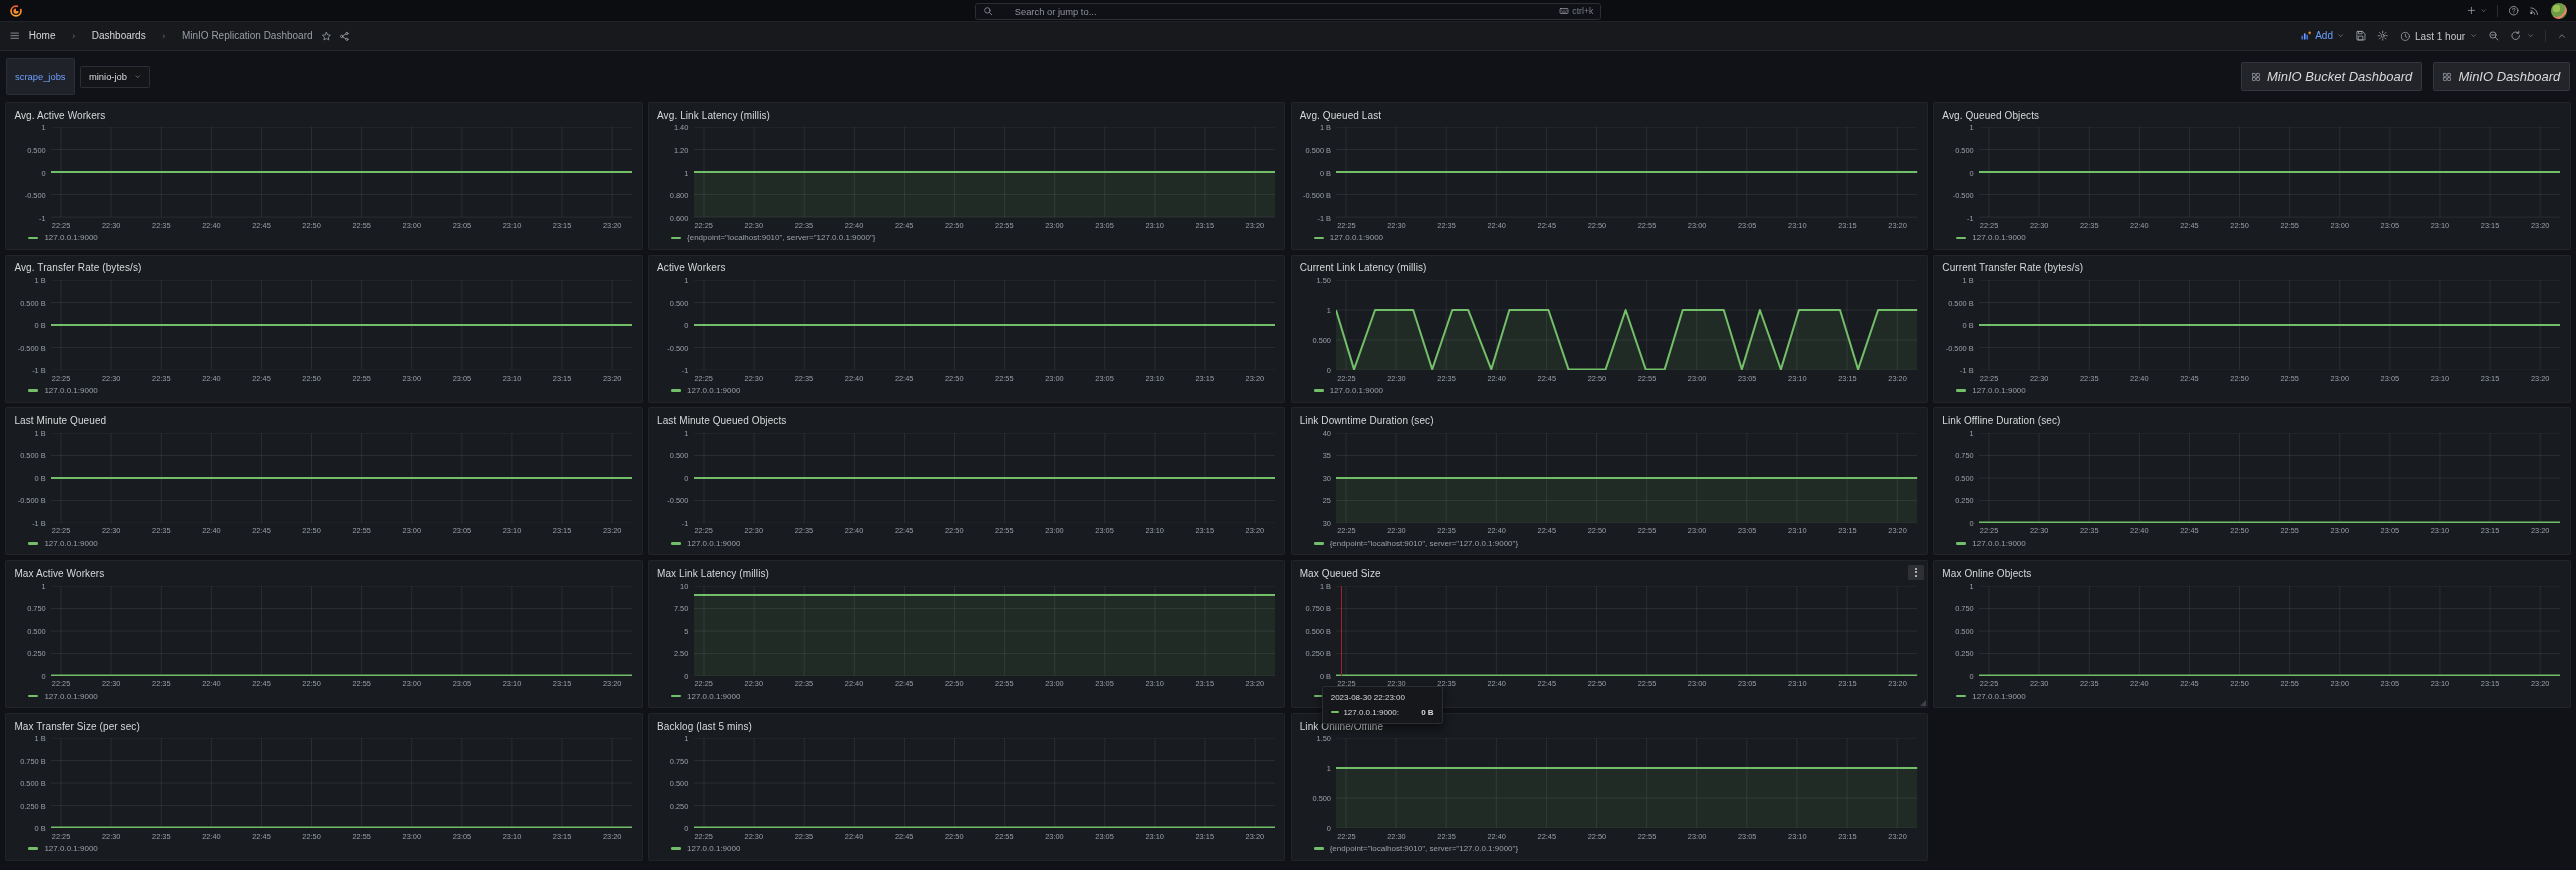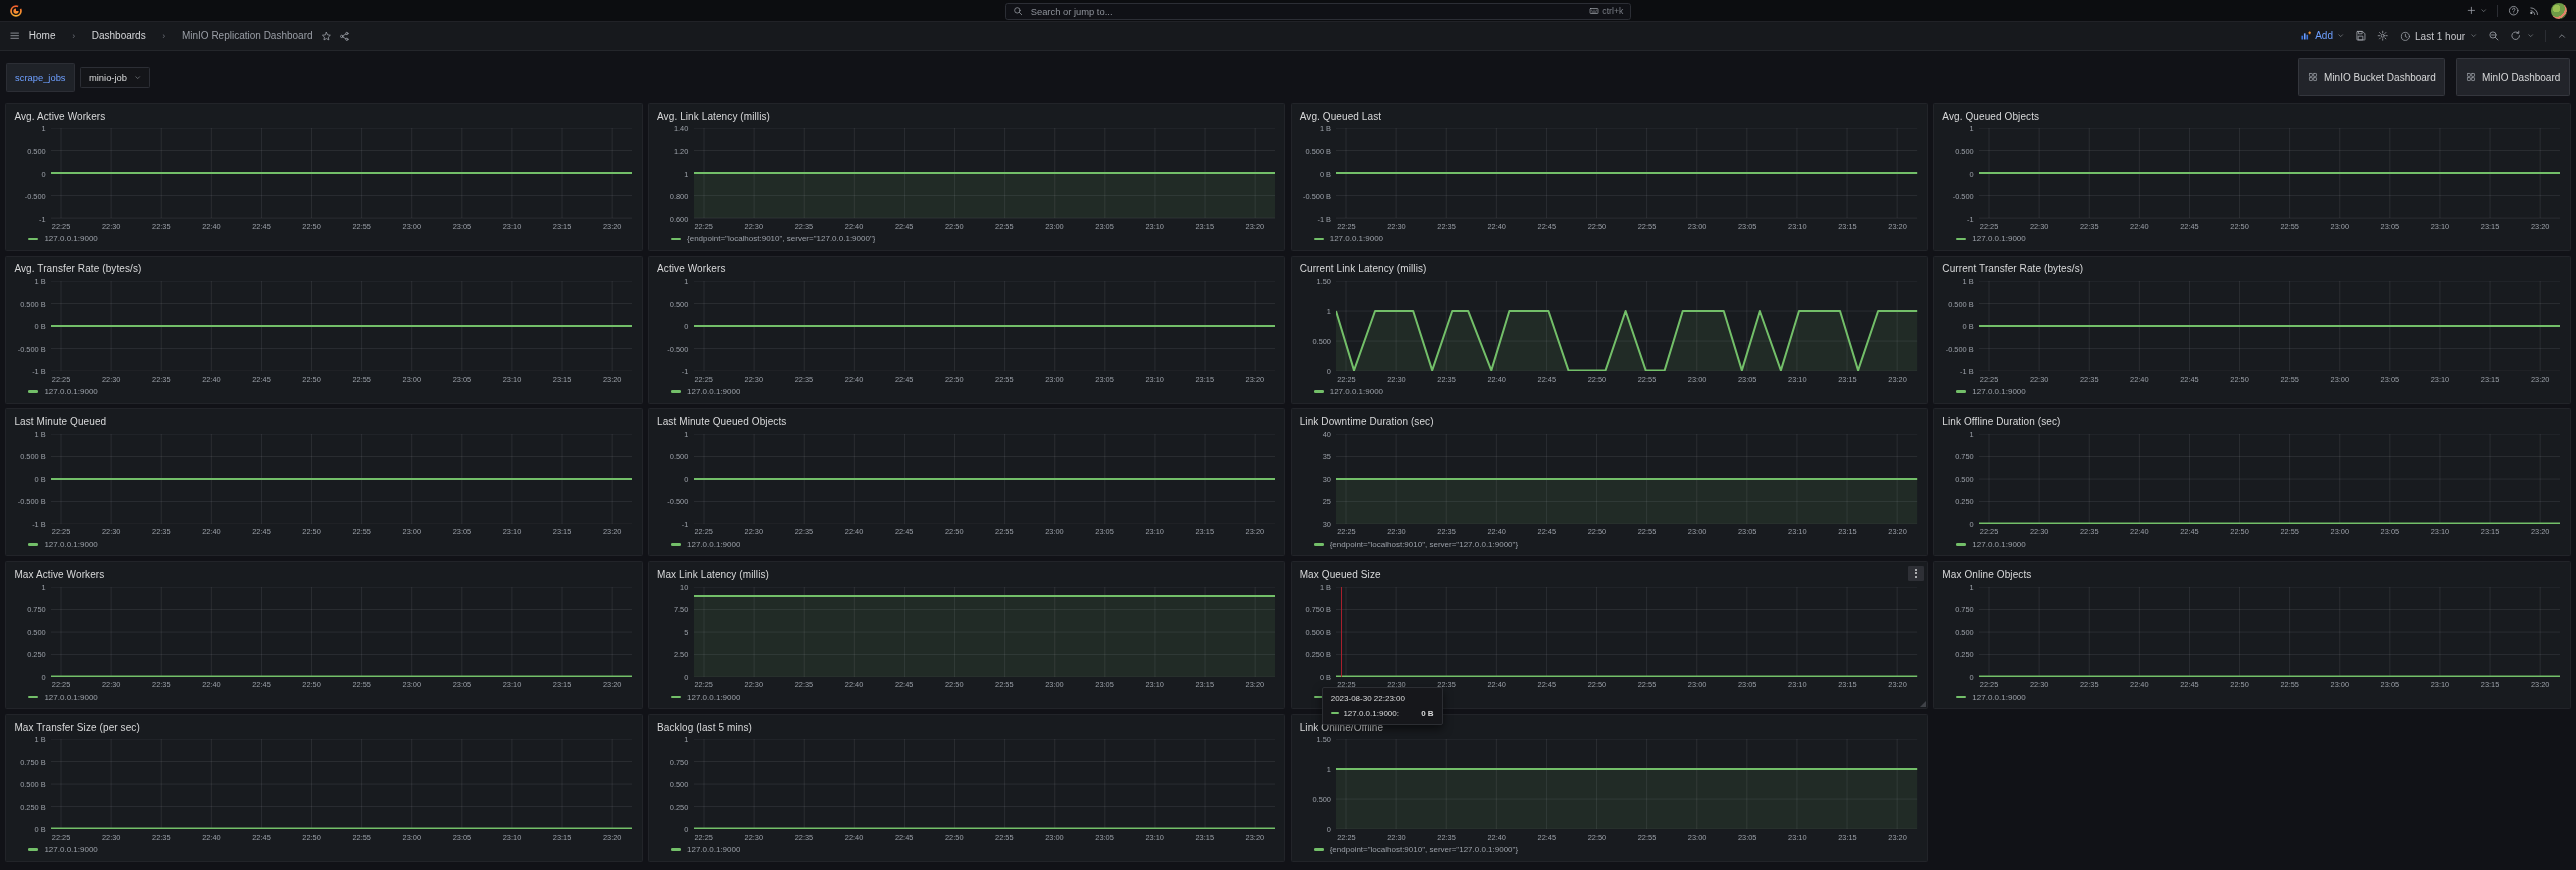--- a/index.html
+++ b/index.html
@@ -15,21 +15,21 @@
 
   
   .nav1 {
     height: 22px; background: #0c0d10; border-bottom: 0.7px solid #212227;
     display: flex; align-items: center; padding: 0 9.4px; position: relative;
   }
   .logo { width: 14px; height: 14px; }
   .searchbox {
     position: absolute; left: 50%; top: 2.7px; transform: translateX(-50%);
     width: 626px; height: 17px; background: #101116; border: 0.7px solid #2c2e35;
-    border-radius: 2.7px; display: flex; align-items: center; padding: 0 6.7px; gap: 8px; margin-left: 30px;
+    border-radius: 2.7px; display: flex; align-items: center; padding: 0 6.7px; gap: 22px;
   }
   .searchbox input {
     flex: 1; background: transparent; border: none; outline: none;
     color: #9da1a9; font-size: 9.4px; font-family: "Liberation Sans", sans-serif;
   }
   .searchbox input::placeholder { color: #8e929a; }
   .kbd-hint { display: flex; align-items: center; gap: 3.4px; color: #7b7f87; font-size: 8.7px; }
   .nav1-right { margin-left: auto; display: flex; align-items: center; gap: 10px; }
   .nav-divider { width: 0.7px; height: 12px; background: #2b2d33; }
   .avatar {
@@ -50,34 +50,34 @@
   .add-btn { display: flex; align-items: center; gap: 4px; color: #6e9fff; font-size: 10px; cursor: pointer; }
   .time-btn { display: flex; align-items: center; gap: 4.7px; color: #c7c8cc; font-size: 10px; cursor: pointer; }
 
   
   .subbar {
     display: flex; align-items: center; justify-content: space-between;
     padding: 7.4px 6px 6.7px 6px;
   }
   .var-group { display: flex; align-items: center; gap: 5.4px; }
   .var-label {
-    height: 29px; display: flex; align-items: center; padding: 0 8px;
+    height: 37px; display: flex; align-items: center; padding: 0 8px;
     background: #1f2228; border: 0.7px solid #2c2e35; border-radius: 1.3px;
     color: #6e9fff; font-size: 9.4px;
   }
   .var-value {
     height: 21.5px; display: flex; align-items: center; gap: 6.7px; padding: 0 8px;
     background: #141519; border: 0.7px solid #2c2e35; border-radius: 1.3px;
     color: #d8d9da; font-size: 9.4px; cursor: pointer;
   }
   .link-group { display: flex; align-items: center; gap: 10.8px; }
   .dash-link {
-    height: 38px; display: flex; align-items: center; gap: 6px; padding: 0 8.7px;
+    height: 29px; display: flex; align-items: center; gap: 6px; padding: 0 8.7px;
     background: #22242a; border: 0.7px solid #34363d; border-radius: 1.3px;
-    color: #d8d9da; font-size: 10px; cursor: pointer;
+    color: #d8d9da; font-size: 13px; cursor: pointer; font-style: italic;
   }
 
   
   .grid {
     margin: 0 5.4px; display: grid; grid-template-columns: repeat(4, 1fr);
     grid-auto-rows: 148px; gap: 4.7px 5.4px;
   }
   .panel {
     background: #181b1f; border: 0.7px solid #222429; border-radius: 1.3px;
     display: flex; flex-direction: column; position: relative; overflow: visible;

